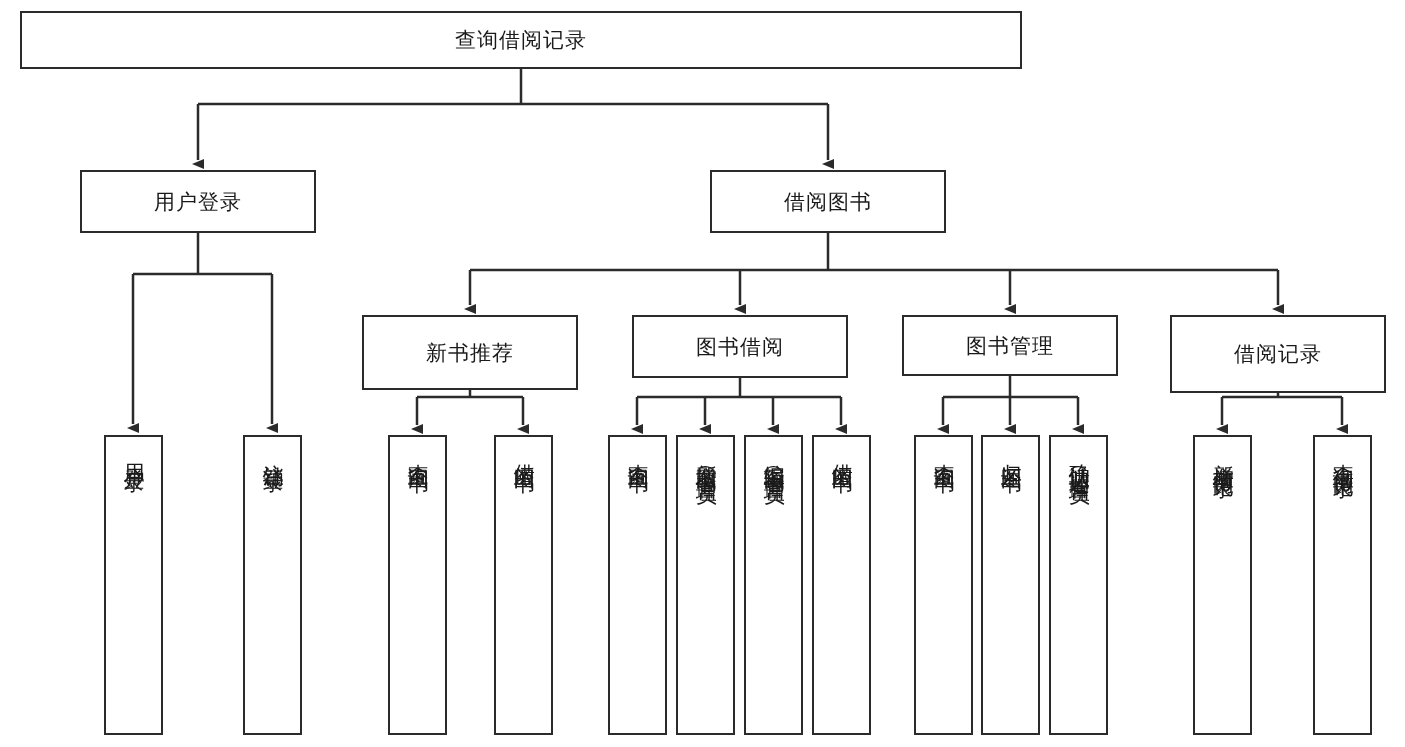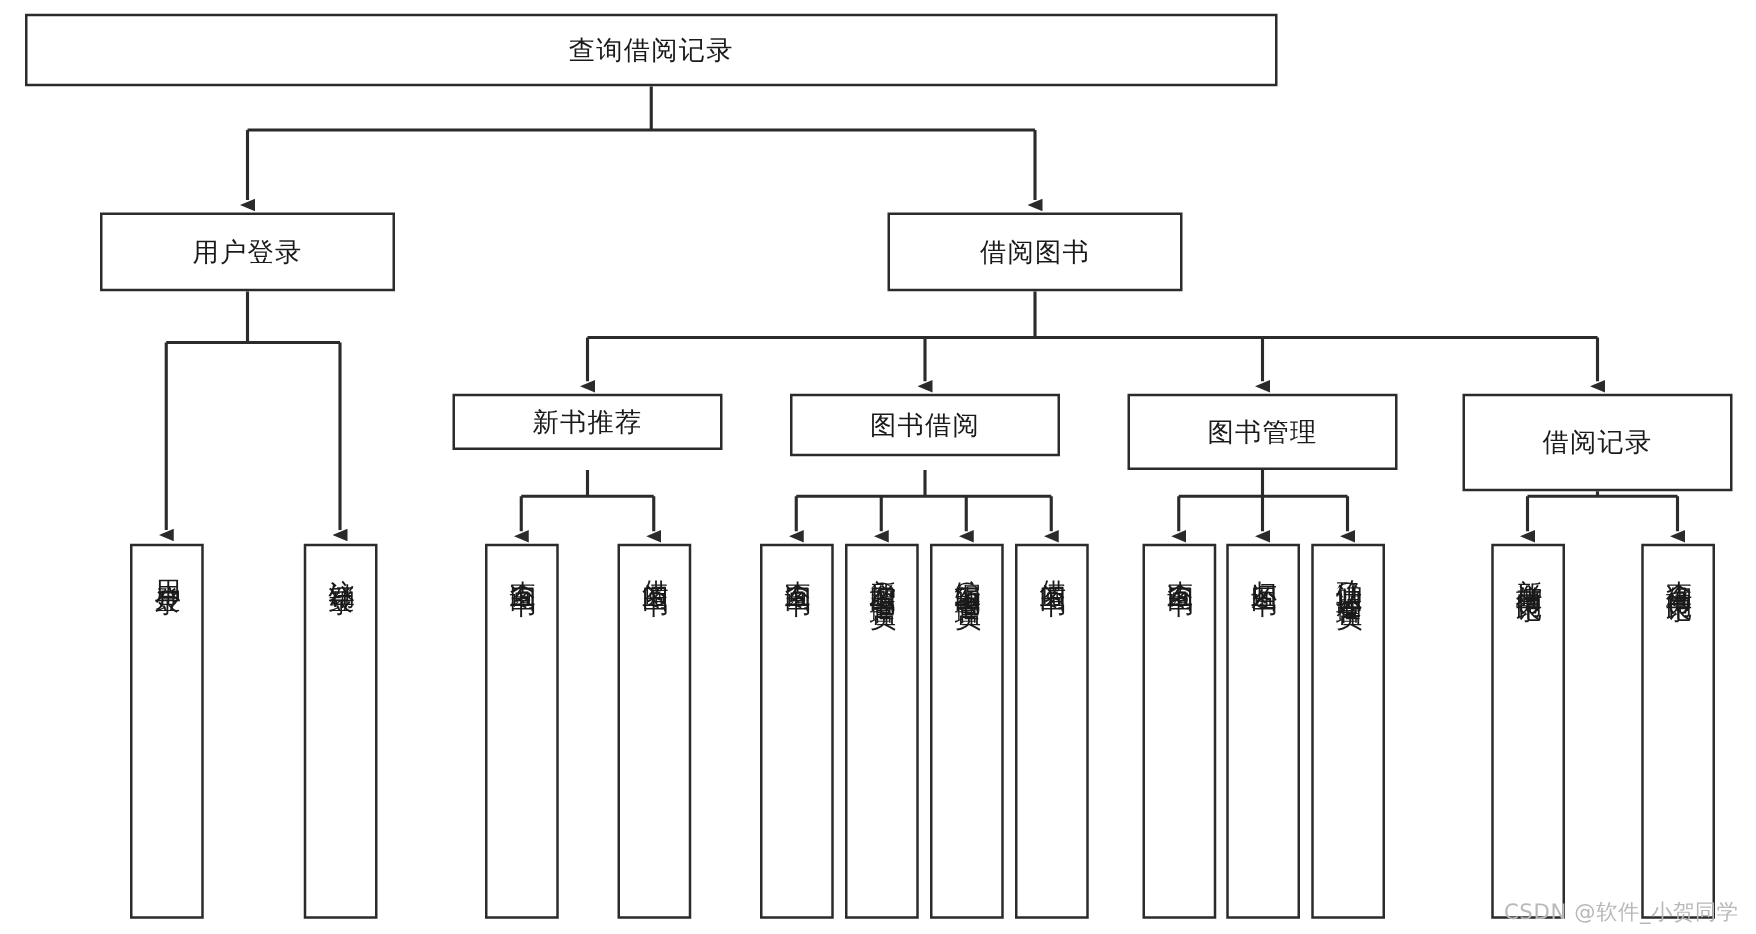--- a/index.html
+++ b/index.html
@@ -128,24 +128,24 @@
     <span class="htext">查询借阅记录</span>
   </div>
 
   <div class="node h" style="left:80px; top:170px; width:236px; height:63px;">
     <span class="htext">用户登录</span>
   </div>
   <div class="node h" style="left:710px; top:170px; width:236px; height:63px;">
     <span class="htext">借阅图书</span>
   </div>
 
-  <div class="node h" style="left:362px; top:315px; width:216px; height:45px;">
+  <div class="node h" style="left:362px; top:315px; width:216px; height:75px;">
     <span class="htext">新书推荐</span>
   </div>
-  <div class="node h" style="left:632px; top:315px; width:216px; height:50px;">
+  <div class="node h" style="left:632px; top:315px; width:216px; height:63px;">
     <span class="htext">图书借阅</span>
   </div>
   <div class="node h" style="left:902px; top:315px; width:216px; height:61px;">
     <span class="htext">图书管理</span>
   </div>
   <div class="node h" style="left:1170px; top:315px; width:216px; height:78px;">
     <span class="htext">借阅记录</span>
   </div>
 
   <div class="node v" style="left:104px; top:435px; width:59px; height:300px;">
@@ -185,15 +185,14 @@
     <span class="vtext">确认归还（管理员）</span>
   </div>
 
   <div class="node v" style="left:1193px; top:435px; width:59px; height:300px;">
     <span class="vtext">新增借阅记录</span>
   </div>
   <div class="node v" style="left:1313px; top:435px; width:59px; height:300px;">
     <span class="vtext">查询借阅记录</span>
   </div>
 
-  <div id="watermark">CSDN @软件_小贺同学</div>
 
 </div>
 
 </body></html>

